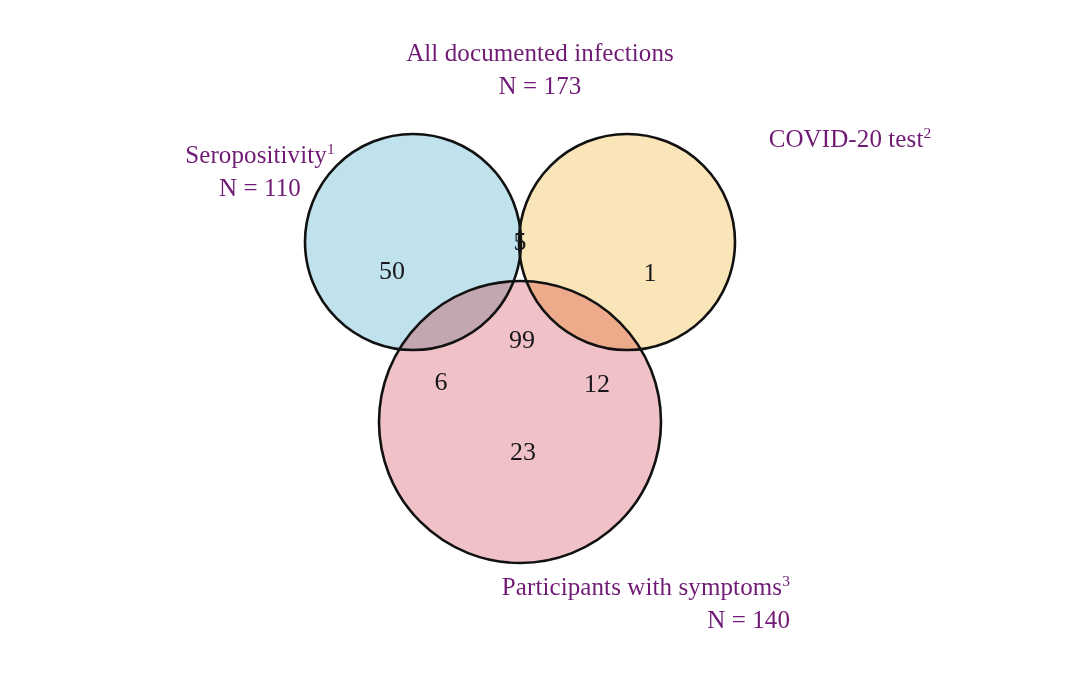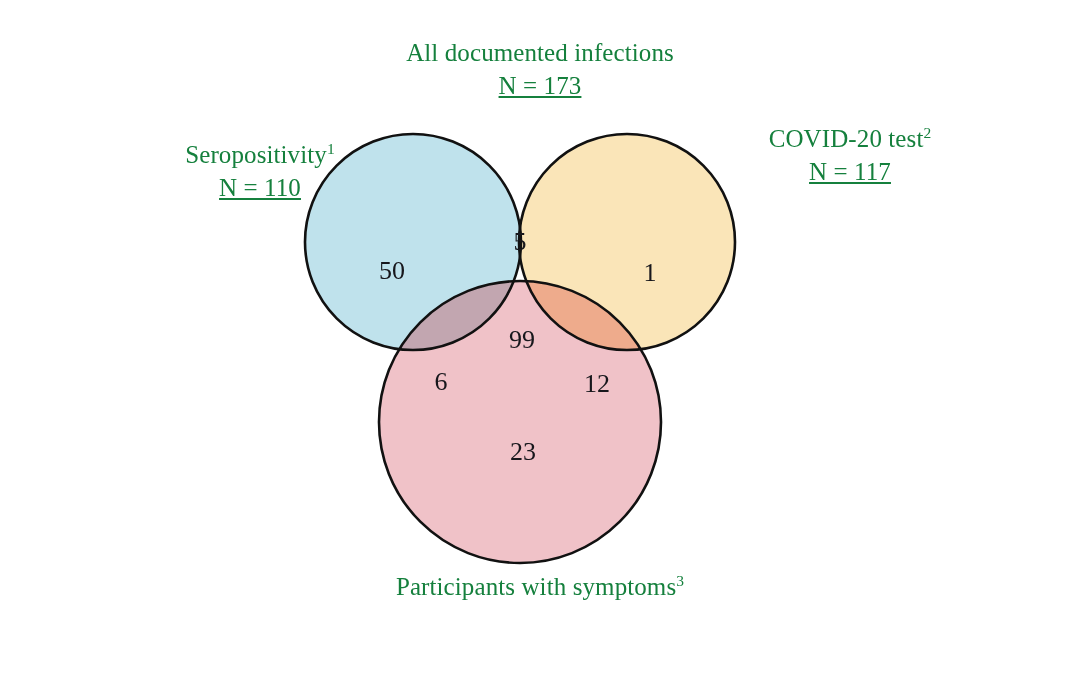--- a/index.html
+++ b/index.html
@@ -27,32 +27,31 @@
     top: 0;
     width: 1080px;
     height: 675px;
   }
   .lbl {
     position: absolute;
     text-align: center;
     font-family: "Liberation Serif", "DejaVu Serif", serif;
     font-size: 25px;
     line-height: 1.32;
-    color: #15803d;
+    color: #701a75;
     white-space: nowrap;
     letter-spacing: 0.1px;
   }
   .lbl sup {
     font-size: 0.62em;
     vertical-align: super;
     line-height: 0;
   }
   .lbl .nline {
     display: block;
-    text-decoration: underline;
   }
   #title-block {
     left: 0;
     right: 0;
     width: 1080px;
     top: 36px;
   }
   #left-block {
     left: 110px;
     width: 300px;
@@ -60,20 +59,21 @@
   }
   #right-block {
     left: 690px;
     width: 320px;
     top: 122px;
   }
   #bottom-block {
     left: 290px;
     width: 500px;
     top: 570px;
+    text-align: right;
   }
   .count {
     font-family: "Liberation Serif", "DejaVu Serif", serif;
     font-size: 26px;
     fill: #17171c;
   }
 </style>
 </head>
 <body>
 
@@ -130,20 +130,20 @@
     <span class="nline">N = 173</span>
   </div>
 
   <div class="lbl" id="left-block">
     <span>Seropositivity</span><sup>1</sup>
     <span class="nline">N = 110</span>
   </div>
 
   <div class="lbl" id="right-block">
     <span><span>COVID-20 test</span><sup>2</sup></span>
-    <span class="nline">N = 117</span>
   </div>
 
   <div class="lbl" id="bottom-block">
     <span>Participants with symptoms</span><sup>3</sup>
+    <span class="nline">N = 140</span>
   </div>
 
 </div>
 
 </body></html>

